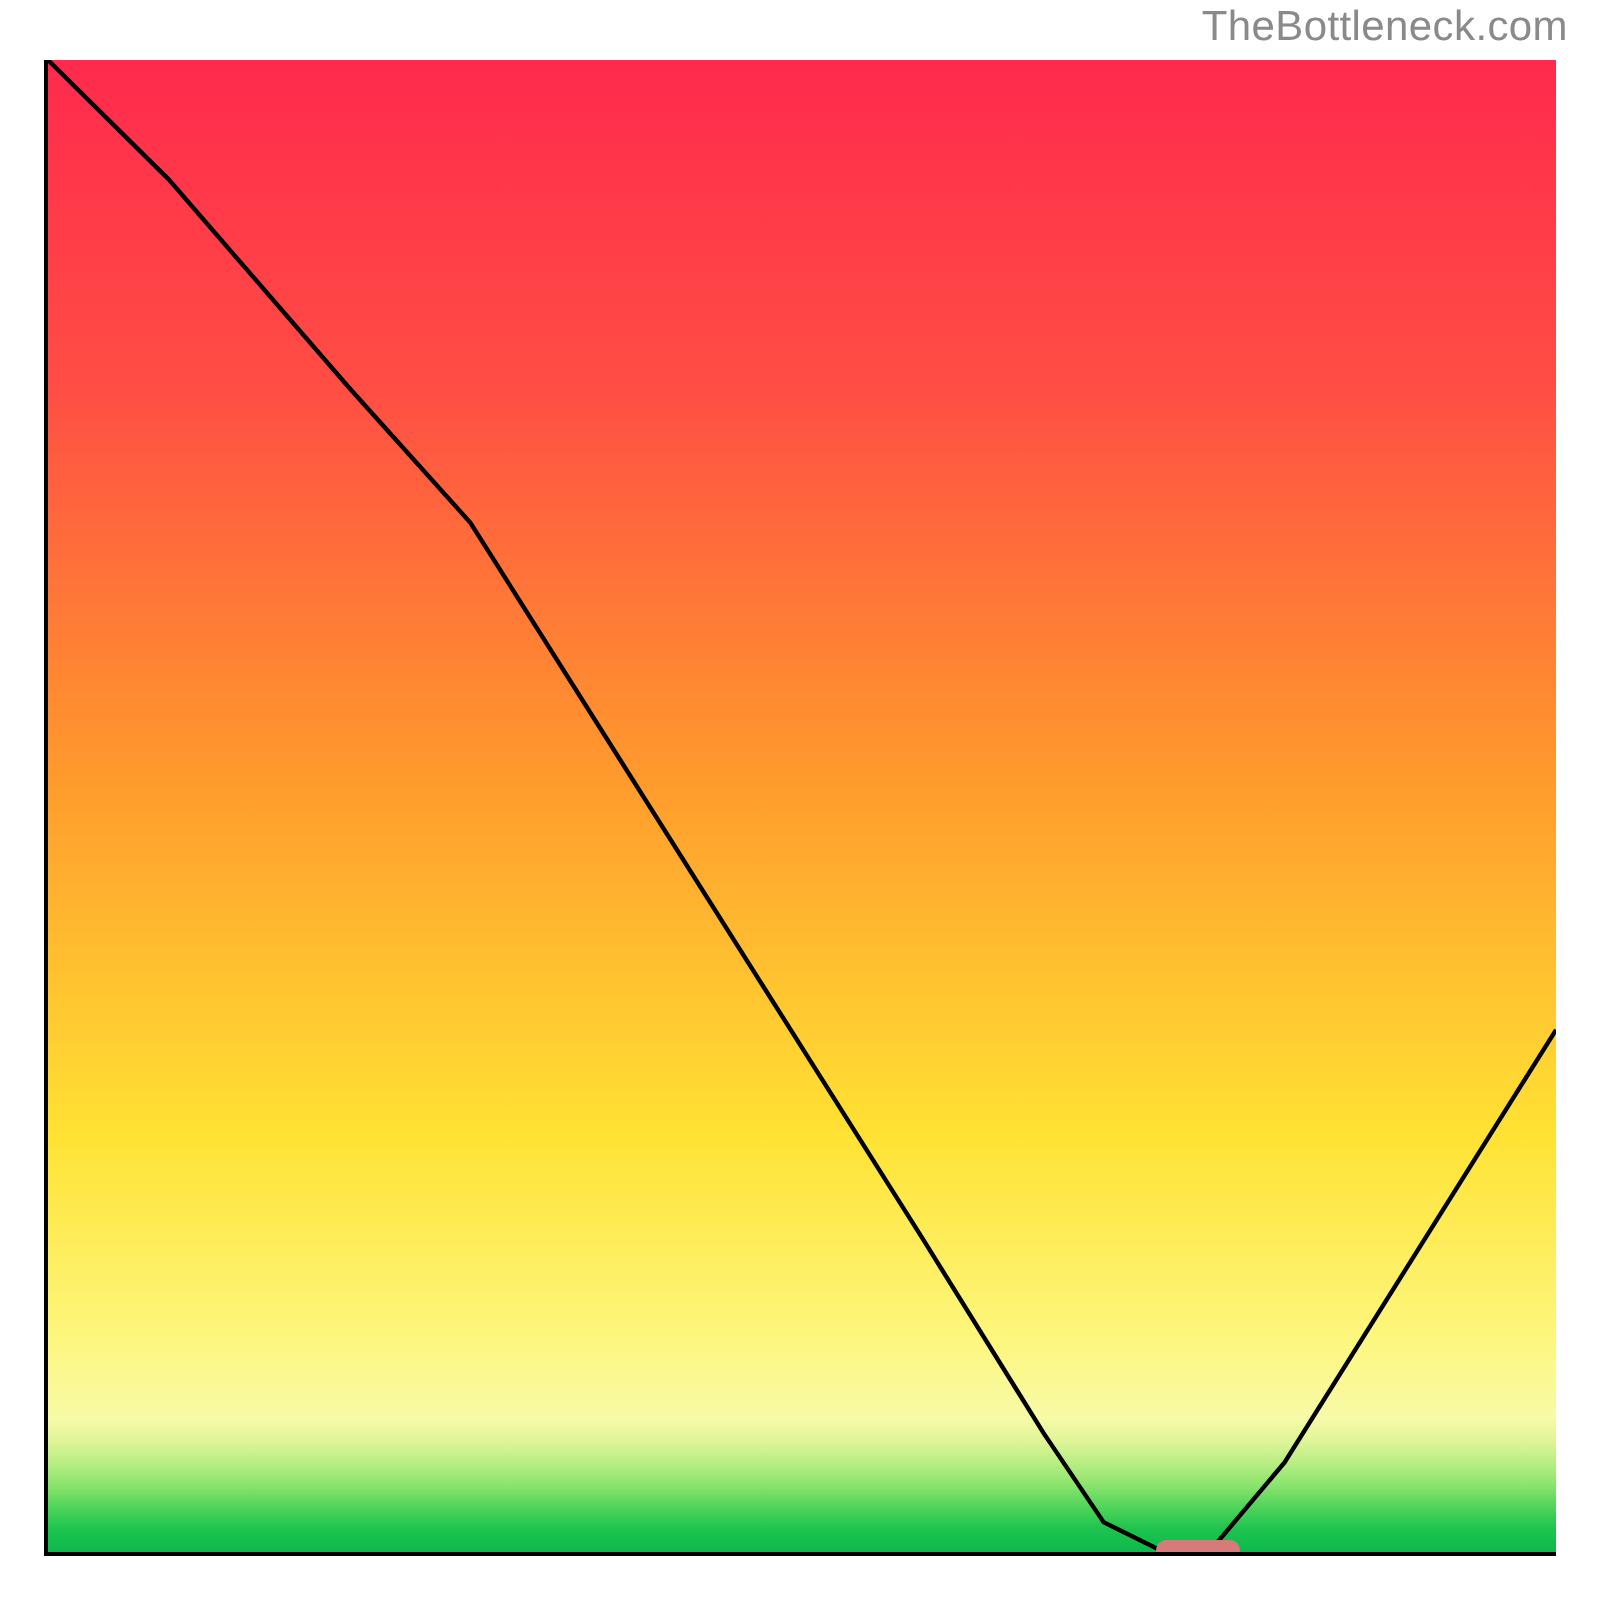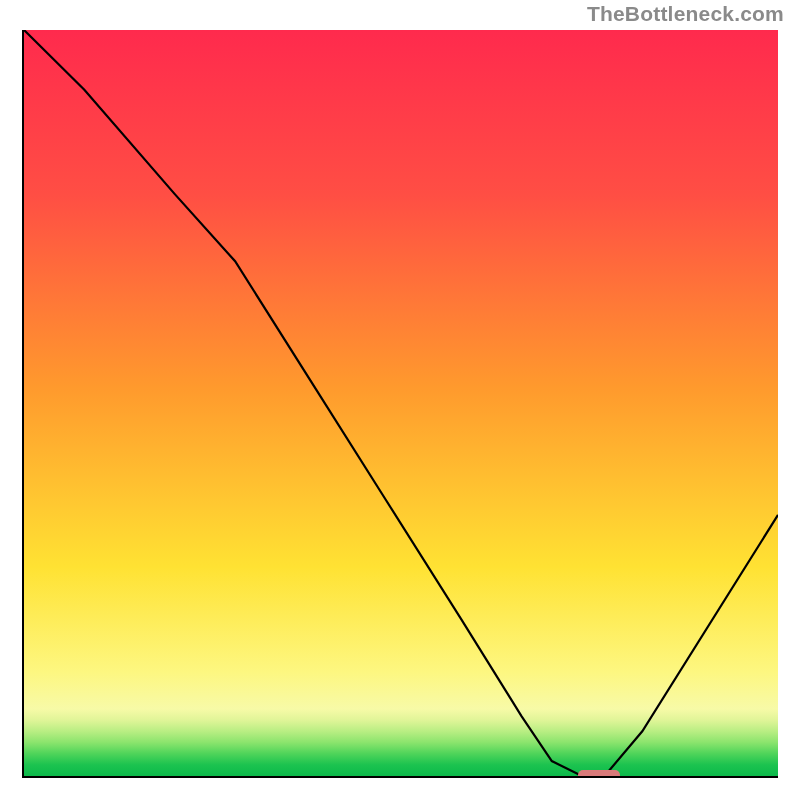--- a/index.html
+++ b/index.html
@@ -9,21 +9,21 @@
     width: 800px;
     height: 800px;
     position: relative;
     font-family: Arial, Helvetica, sans-serif;
   }
   .watermark {
     position: absolute;
     top: 2px;
     right: 16px;
     font-size: 21px;
-    font-weight: bold;
+    font-weight: normal;
     color: #8a8a8a;
     letter-spacing: 0.2px;
     z-index: 10;
   }
   .plot-area {
     position: absolute;
     left: 22px;
     right: 22px;
     top: 30px;
     bottom: 22px;

